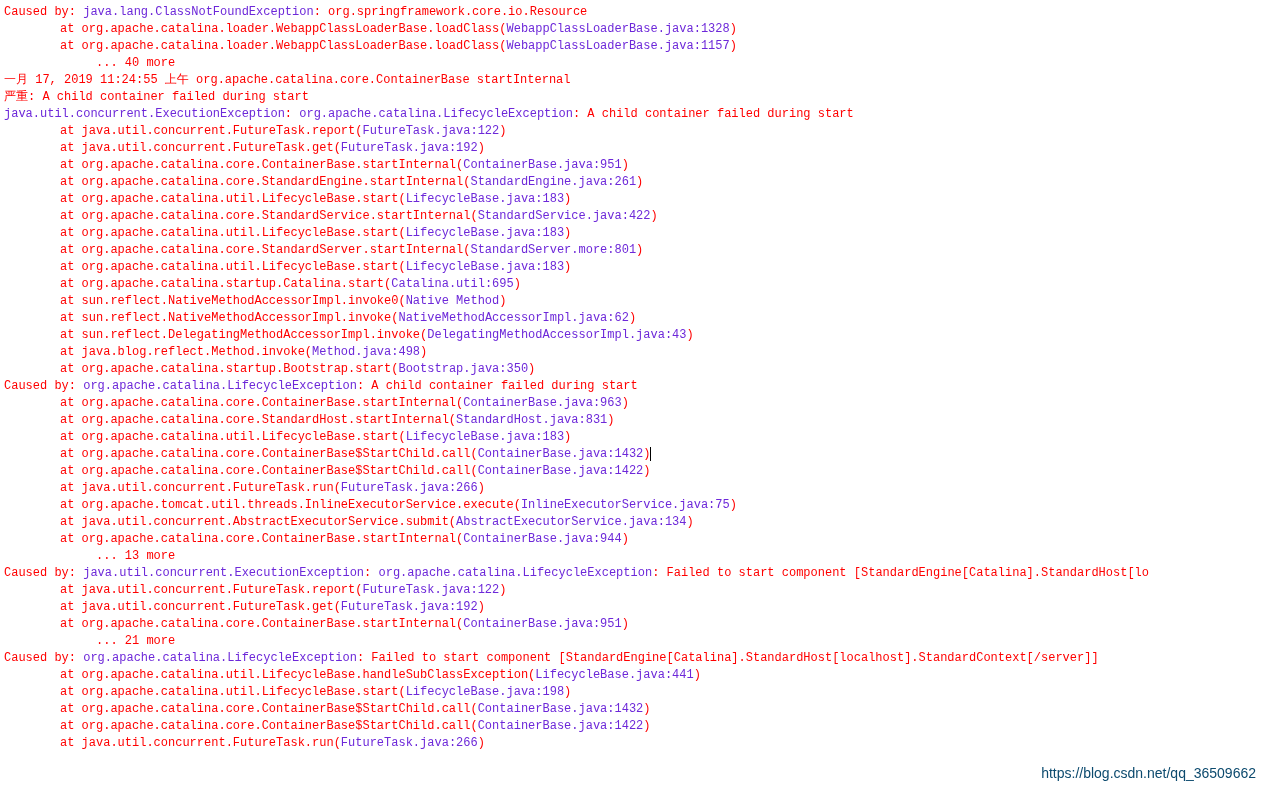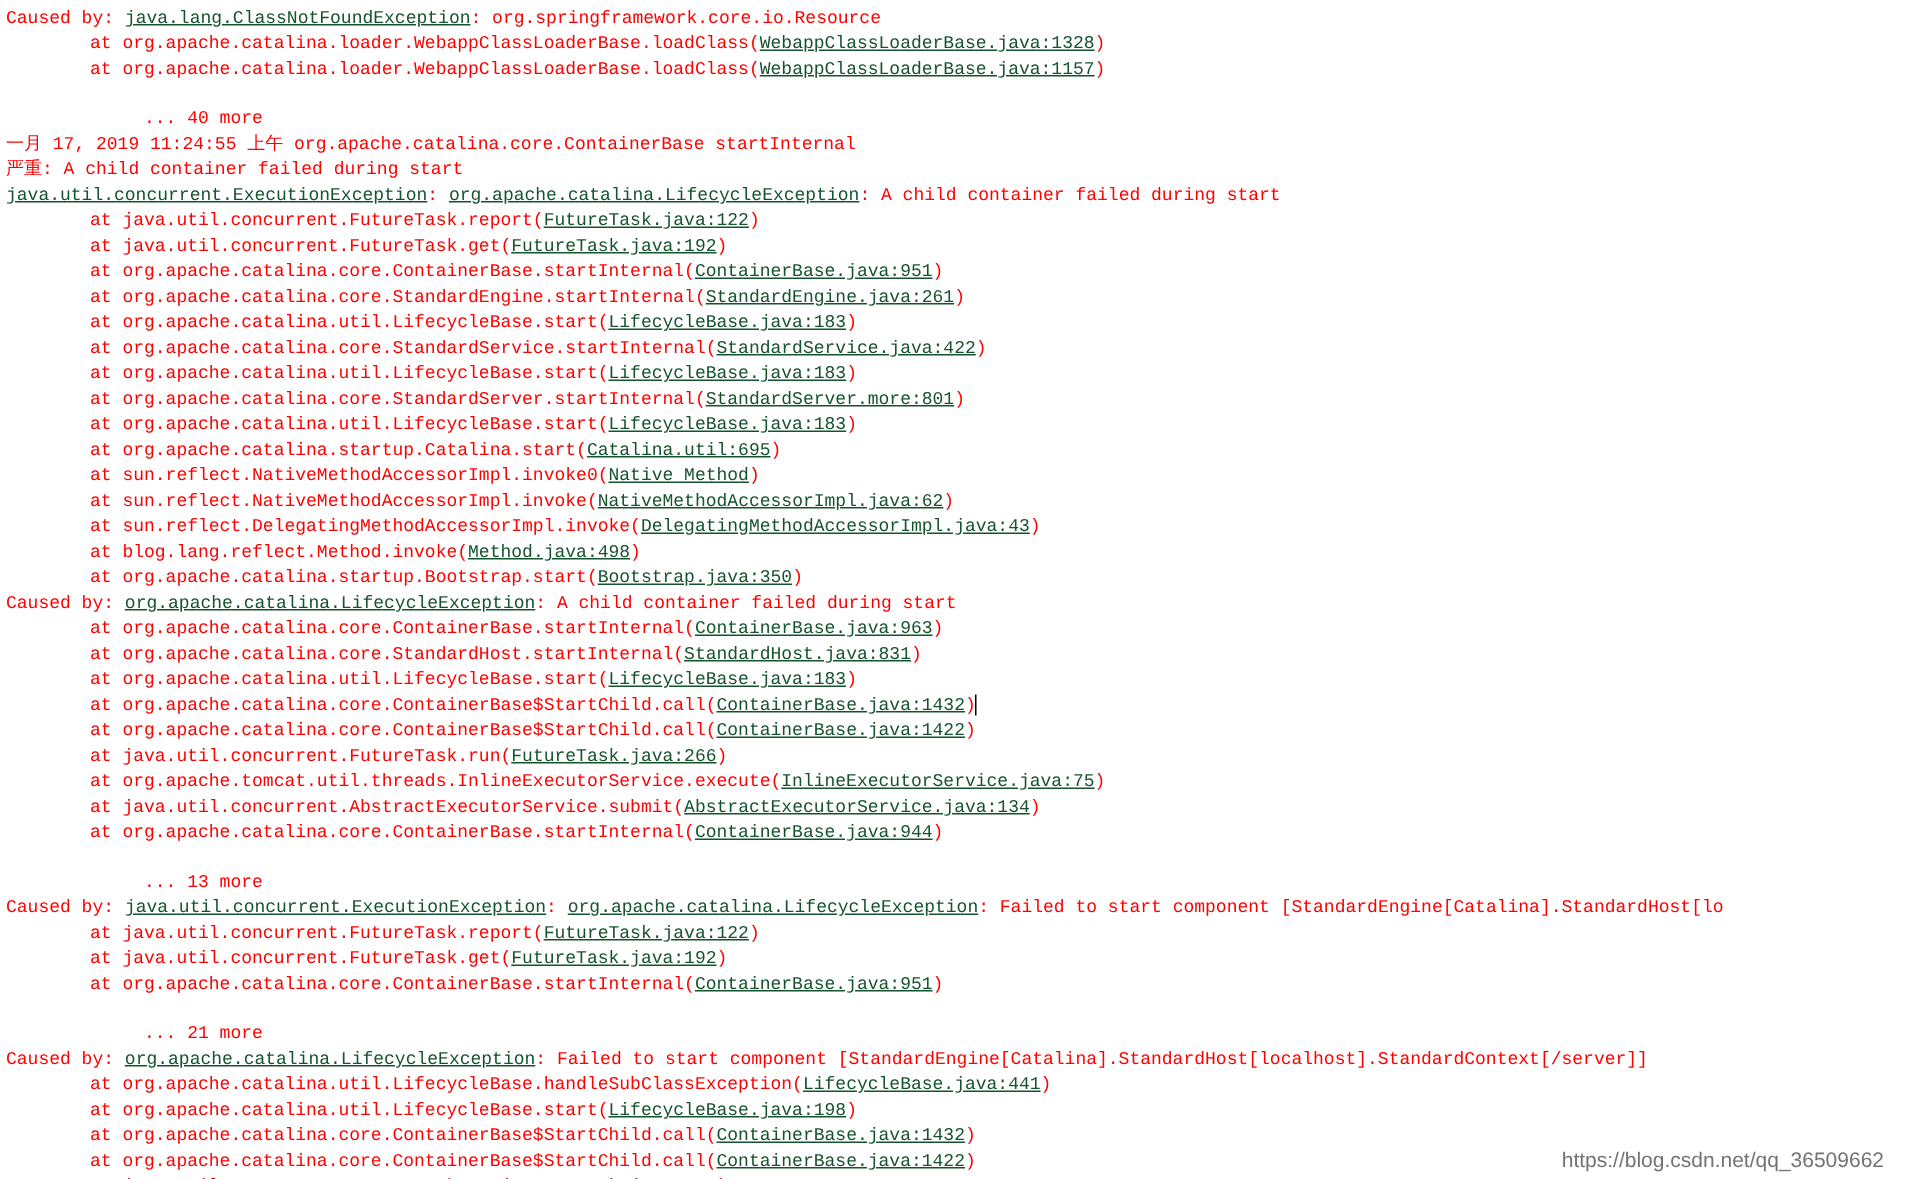--- a/index.html
+++ b/index.html
@@ -10,29 +10,29 @@
     line-height: 17px;
     background: #ffffff;
     white-space: nowrap;
     overflow: hidden;
     width: 1274px;
     height: 786px;
     box-sizing: border-box;
   }
   .line { display: block; }
   .red { color: #ff0000; }
-  .blue { color: #14532d; text-decoration: underline; }
+  .blue { color: #6d28d9; }
   .black { color: #000000; }
   .indent-at { padding-left: 56px; }
-  .indent-more { padding-left: 92px; margin-top: 16px; }
+  .indent-more { padding-left: 92px; }
   .watermark {
     position: fixed;
     right: 18px;
     bottom: 4px;
-    color: #737373;
+    color: #0c4a6e;
     font-family: Arial, sans-serif;
     font-size: 14px;
     margin-left: 40px;
   }
   .cursor-bar {
     display: inline-block;
     width: 1px;
     height: 14px;
     background: #000;
     vertical-align: text-bottom;
@@ -57,21 +57,21 @@
     <div class="line indent-at"><span class="red">at org.apache.catalina.core.StandardEngine.startInternal(</span><span class="blue">StandardEngine.java:261</span><span class="red">)</span></div>
     <div class="line indent-at"><span class="red">at org.apache.catalina.util.LifecycleBase.start(</span><span class="blue">LifecycleBase.java:183</span><span class="red">)</span></div>
     <div class="line indent-at"><span class="red">at org.apache.catalina.core.StandardService.startInternal(</span><span class="blue">StandardService.java:422</span><span class="red">)</span></div>
     <div class="line indent-at"><span class="red">at org.apache.catalina.util.LifecycleBase.start(</span><span class="blue">LifecycleBase.java:183</span><span class="red">)</span></div>
     <div class="line indent-at"><span class="red">at org.apache.catalina.core.StandardServer.startInternal(</span><span class="blue">StandardServer.more:801</span><span class="red">)</span></div>
     <div class="line indent-at"><span class="red">at org.apache.catalina.util.LifecycleBase.start(</span><span class="blue">LifecycleBase.java:183</span><span class="red">)</span></div>
     <div class="line indent-at"><span class="red">at org.apache.catalina.startup.Catalina.start(</span><span class="blue">Catalina.util:695</span><span class="red">)</span></div>
     <div class="line indent-at"><span class="red">at sun.reflect.NativeMethodAccessorImpl.invoke0(</span><span class="blue">Native Method</span><span class="red">)</span></div>
     <div class="line indent-at"><span class="red">at sun.reflect.NativeMethodAccessorImpl.invoke(</span><span class="blue">NativeMethodAccessorImpl.java:62</span><span class="red">)</span></div>
     <div class="line indent-at"><span class="red">at sun.reflect.DelegatingMethodAccessorImpl.invoke(</span><span class="blue">DelegatingMethodAccessorImpl.java:43</span><span class="red">)</span></div>
-    <div class="line indent-at"><span class="red">at blog.lang.reflect.Method.invoke(</span><span class="blue">Method.java:498</span><span class="red">)</span></div>
+    <div class="line indent-at"><span class="red">at java.blog.reflect.Method.invoke(</span><span class="blue">Method.java:498</span><span class="red">)</span></div>
     <div class="line indent-at"><span class="red">at org.apache.catalina.startup.Bootstrap.start(</span><span class="blue">Bootstrap.java:350</span><span class="red">)</span></div>
     <div class="line"><span class="red">Caused by: </span><span class="blue">org.apache.catalina.LifecycleException</span><span class="red">: A child container failed during start</span></div>
     <div class="line indent-at"><span class="red">at org.apache.catalina.core.ContainerBase.startInternal(</span><span class="blue">ContainerBase.java:963</span><span class="red">)</span></div>
     <div class="line indent-at"><span class="red">at org.apache.catalina.core.StandardHost.startInternal(</span><span class="blue">StandardHost.java:831</span><span class="red">)</span></div>
     <div class="line indent-at"><span class="red">at org.apache.catalina.util.LifecycleBase.start(</span><span class="blue">LifecycleBase.java:183</span><span class="red">)</span></div>
     <div class="line indent-at"><span class="red">at org.apache.catalina.core.ContainerBase$StartChild.call(</span><span class="blue">ContainerBase.java:1432</span><span class="red">)</span><span class="cursor-bar"></span></div>
     <div class="line indent-at"><span class="red">at org.apache.catalina.core.ContainerBase$StartChild.call(</span><span class="blue">ContainerBase.java:1422</span><span class="red">)</span></div>
     <div class="line indent-at"><span class="red">at java.util.concurrent.FutureTask.run(</span><span class="blue">FutureTask.java:266</span><span class="red">)</span></div>
     <div class="line indent-at"><span class="red">at org.apache.tomcat.util.threads.InlineExecutorService.execute(</span><span class="blue">InlineExecutorService.java:75</span><span class="red">)</span></div>
     <div class="line indent-at"><span class="red">at java.util.concurrent.AbstractExecutorService.submit(</span><span class="blue">AbstractExecutorService.java:134</span><span class="red">)</span></div>

